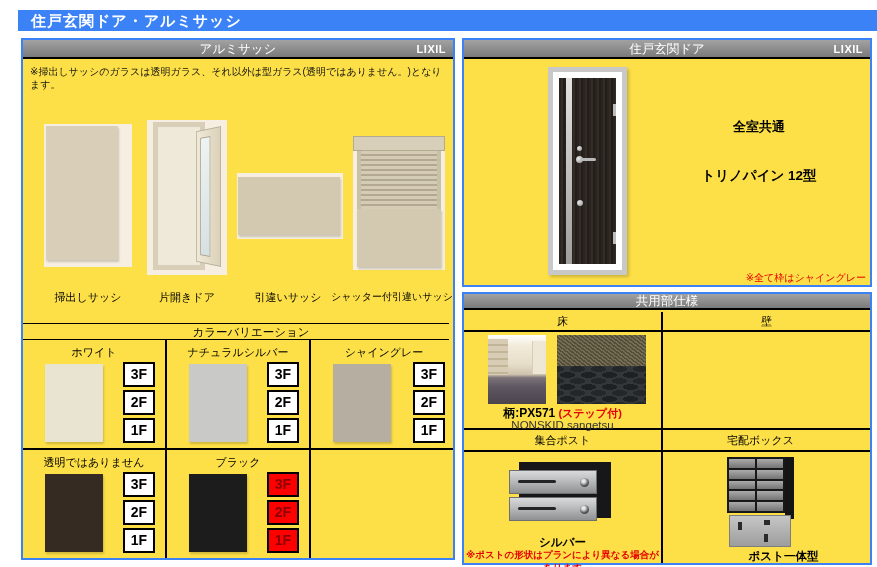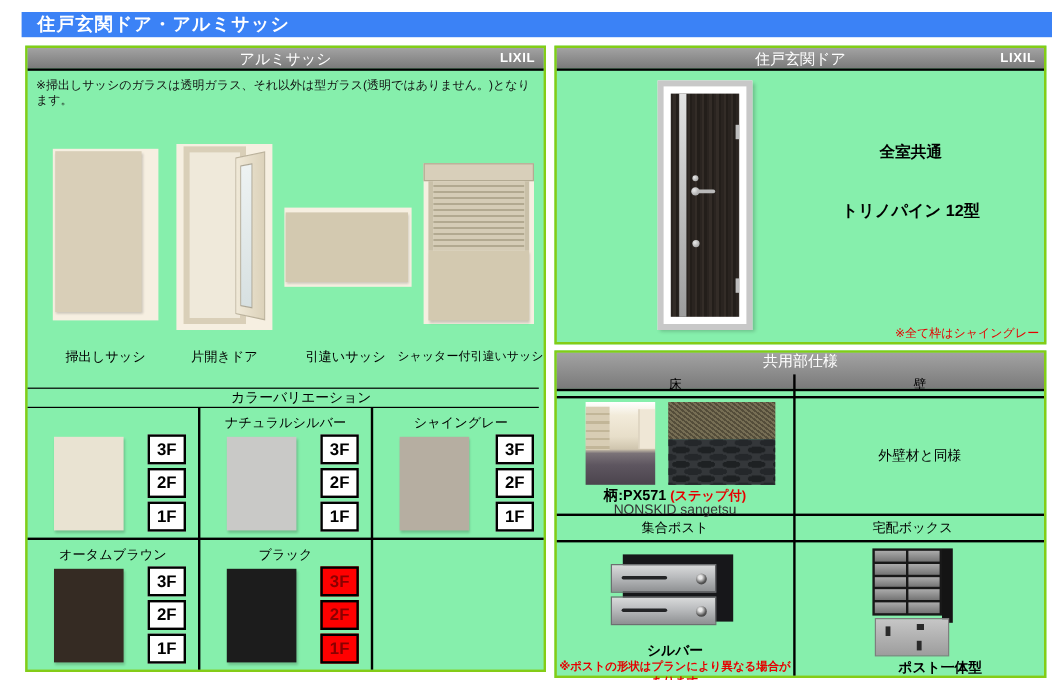--- a/index.html
+++ b/index.html
@@ -3,21 +3,21 @@
 <meta charset="utf-8">
 <style>
   html,body{margin:0;padding:0;background:#fff;}
   body{width:877px;height:567px;position:relative;overflow:hidden;
        font-family:"Liberation Sans","DejaVu Sans",sans-serif;color:#000;}
   .abs{position:absolute;box-sizing:border-box;}
   
   .topbar{left:18px;top:10px;width:859px;height:21px;background:#3b82f6;}
   .topbar .t{color:#fff;font-weight:bold;font-size:15px;line-height:21px;padding-left:13px;letter-spacing:1px;}
   
-  .panel{border:2px solid #84cc16;background:#86efac;}
+  .panel{border:2px solid #3b82f6;background:#fde047;}
   .phead{left:0;right:0;top:0;height:19px;background:linear-gradient(#a2a2a2,#7a7a7a);
          border-bottom:2px solid #000;color:#fff;text-align:center;font-size:12.5px;line-height:18px;}
   .lixil{right:7px;top:0;color:#fff;font-weight:bold;font-size:11px;line-height:18px;letter-spacing:.5px;}
   
   .note{font-size:10px;line-height:1.32;color:#111;}
   .red{color:#e60000;}
   
   .swin{background:var(--frame,#d8cfb8);padding:3px;display:flex;gap:2px;box-shadow:1px 2px 2px rgba(0,0,0,.18);}
   
   .backdrop{left:0;top:0;right:0;bottom:0;background:#f6efe1;}
@@ -125,20 +125,21 @@
   <div class="abs clabel" style="left:205px;top:250px;width:120px;">引違いサッシ</div>
   <div class="abs clabel" style="left:308px;top:250px;width:122px;font-size:10px;">シャッター付引違いサッシ</div>
 
   <div class="abs band" style="left:0;right:4px;top:283px;height:17px;padding-left:30px;">カラーバリエーション</div>
 
   <div class="abs vline" style="left:142px;top:300px;height:218px;"></div>
   <div class="abs vline" style="left:286px;top:300px;height:218px;"></div>
   <div class="abs hline" style="left:0;right:0;top:408px;"></div>
 
   <div class="abs" style="left:0;top:300px;width:142px;height:108px;">
+    <div class="abs clabel" style="top:5px;">ホワイト</div>
     <div class="abs swin" style="left: 22px; top: 24px; width: 58px; height: 78px; --frame: #e9e3d2;"></div>
     <div class="abs floors" style="left:100px;top:22px;">
       <div class="floor">3F</div>
       <div class="floor">2F</div>
       <div class="floor">1F</div>
     </div>
   </div>
 
   <div class="abs" style="left:144px;top:300px;width:142px;height:108px;">
     <div class="abs clabel" style="top:5px;">ナチュラルシルバー</div>
@@ -154,21 +155,21 @@
     <div class="abs clabel" style="top:5px;">シャイングレー</div>
     <div class="abs swin" style="left: 22px; top: 24px; width: 58px; height: 78px; --frame: #b6aea1;"></div>
     <div class="abs floors" style="left:102px;top:22px;">
       <div class="floor">3F</div>
       <div class="floor">2F</div>
       <div class="floor">1F</div>
     </div>
   </div>
 
   <div class="abs" style="left:0;top:410px;width:142px;height:108px;">
-    <div class="abs clabel" style="top:5px;">オータムブラウン</div>
+    <div class="abs clabel" style="top:5px;">透明ではありません</div>
     <div class="abs swin" style="left: 22px; top: 24px; width: 58px; height: 78px; --frame: #352b23;"></div>
     <div class="abs floors" style="left:100px;top:22px;">
       <div class="floor">3F</div>
       <div class="floor">2F</div>
       <div class="floor">1F</div>
     </div>
   </div>
 
   <div class="abs" style="left:144px;top:410px;width:142px;height:108px;">
     <div class="abs clabel" style="top:5px;">ブラック</div>
@@ -199,21 +200,21 @@
     <div class="abs hinge" style="right:6px;top:32px;"></div>
     <div class="abs hinge" style="right:6px;top:160px;"></div>
   </div>
 
   <div class="abs bold" style="left:200px;top:78px;width:190px;text-align:center;font-size:13px;">全室共通</div>
   <div class="abs bold" style="left:200px;top:127px;width:190px;text-align:center;font-size:13.5px;">トリノパイン 12型</div>
   <div class="abs red" style="right:4px;top:231px;font-size:10px;">※全て枠はシャイングレー</div>
 </div>
 
 <div class="abs panel" style="left:462px;top:292px;width:410px;height:273px;">
-  <div class="abs phead" style="height:32px;line-height:15px;">共用部仕様</div>
+  <div class="abs phead" style="height:16px;line-height:15px;">共用部仕様</div>
 
   <div class="abs vline" style="left:197px;top:18px;bottom:0;"></div>
   <div class="abs hline" style="left:0;right:0;top:36px;"></div>
   <div class="abs hline" style="left:0;right:0;top:134px;"></div>
   <div class="abs hline" style="left:0;right:0;top:156px;"></div>
 
   <div class="abs subhead" style="left:0;top:18px;width:197px;">床</div>
   <div class="abs subhead" style="left:199px;top:18px;width:207px;">壁</div>
 
   <div class="abs corridor" style="left:24px;top:41px;width:58px;height:69px;">
@@ -223,21 +224,20 @@
   <div class="abs" style="left:93px;top:41px;width:89px;height:69px;">
     <div class="abs tex-top" style="left:0;top:0;right:0;height:31px;"></div>
     <div class="abs tex-bot" style="left:0;top:31px;right:0;bottom:0;"></div>
   </div>
   <div class="abs cellcenter" style="left:0;top:111px;width:197px;">
     <span class="bold" style="font-size:12px;">柄:PX571</span>
     <span class="bold red" style="font-size:11px;">(ステップ付)</span>
   </div>
   <div class="abs cellcenter" style="left:0;top:125px;width:197px;font-size:11.5px;color:#333;">NONSKID sangetsu</div>
 
-  <div class="abs cellcenter" style="left:199px;top:78px;width:207px;">外壁材と同様</div>
 
   <div class="abs subhead" style="left:0;top:137px;width:197px;">集合ポスト</div>
   <div class="abs subhead" style="left:199px;top:137px;width:195px;">宅配ボックス</div>
 
   <div class="abs" style="left:45px;top:168px;width:102px;height:62px;">
     <div class="abs mail-body" style="left:10px;top:0;width:92px;height:56px;"></div>
     <div class="abs mail-face" style="left:0;top:8px;width:88px;height:24px;">
       <div class="abs mail-slot" style="left:8px;top:9px;width:38px;height:3px;"></div>
       <div class="abs mail-lock" style="right:7px;top:7px;width:9px;height:9px;"></div>
     </div>

